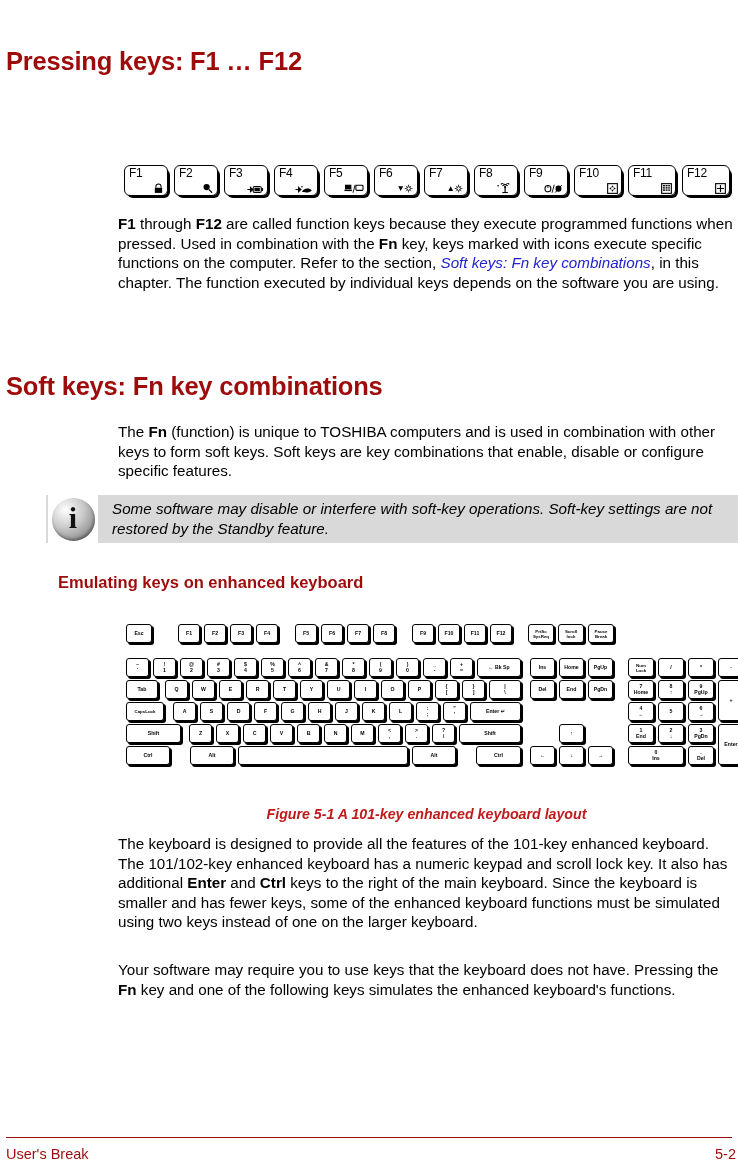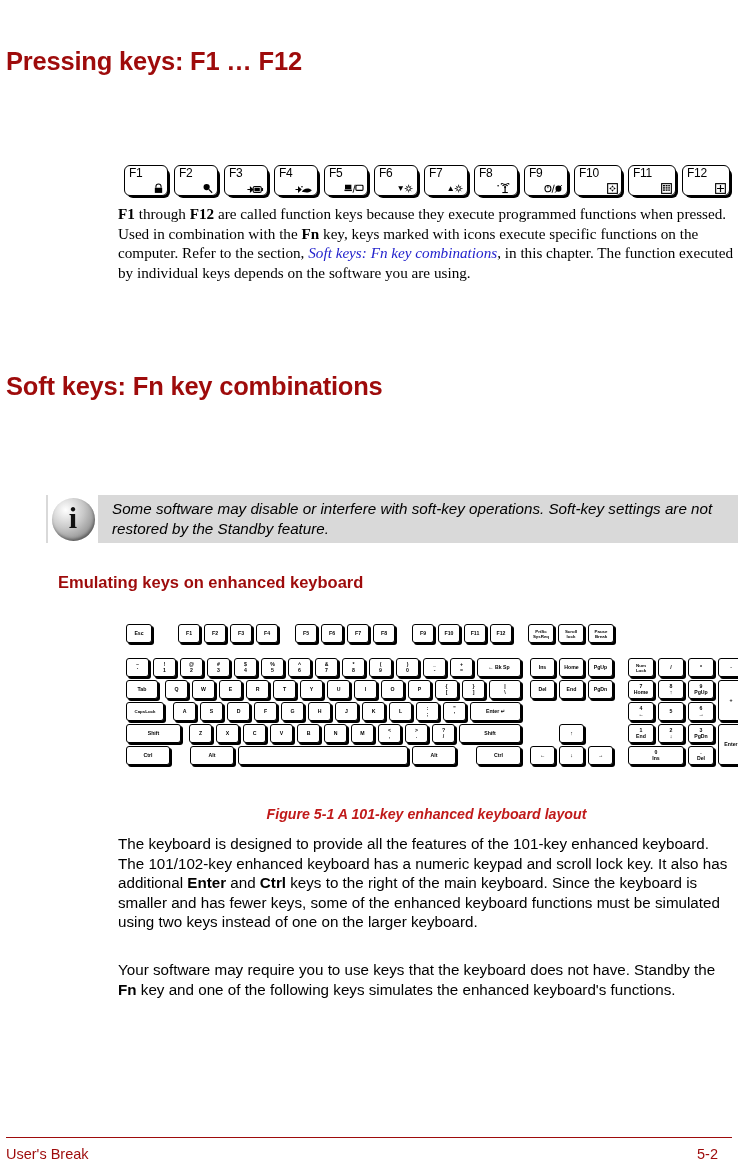--- a/index.html
+++ b/index.html
@@ -14,21 +14,21 @@
   .hdr{position:absolute;top:0;left:0;right:0;height:28px;}
   .hdr-text{
     position:absolute;right:8px;top:1px;
     color:#9e0b0b;font-size:14.5px;font-weight:400;letter-spacing:.1px;
   }
   .hdr-rule{position:absolute;left:6px;right:6px;top:25px;height:1px;background:#9e0b0b;}
 
   
   .ftr-rule{position:absolute;left:6px;right:6px;bottom:34px;height:1px;background:#9e0b0b;}
   .ftr-left{position:absolute;left:6px;bottom:10px;color:#9e0b0b;font-size:14.5px;}
-  .ftr-right{position:absolute;right:20px;bottom:10px;color:#9e0b0b;font-size:14.5px;margin-left:48px;}
+  .ftr-right{position:absolute;right:2px;bottom:10px;color:#9e0b0b;font-size:14.5px;margin-left:48px;}
 
   
   h1.sec{
     position:absolute;left:6px;margin:0;
     color:#9e0b0b;font-size:25.5px;font-weight:bold;letter-spacing:-.2px;
   }
   h3.sub{
     position:absolute;left:58px;margin:0;
     color:#9e0b0b;font-size:16.5px;font-weight:bold;
   }
@@ -252,26 +252,29 @@
       <span class="lbl">F12</span>
       <span class="gly">
         <svg width="11" height="11" viewBox="0 0 12 12">
             <rect x="0.7" y="0.7" width="10.6" height="10.6" fill="none" stroke="#000" stroke-width="1.2"></rect>
             <path d="M6 2.2v7.6M2.2 6h7.6" stroke="#000" stroke-width="1.3"></path>
           </svg>
       </span>
     </div>
   </div>
 
-  <div class="para" style="top:204px;font-family:Liberation Serif, serif;">
+  <div class="para" style="top:214px;">
     <b>F1</b><span> through </span><b>F12</b><span> are called function keys because they execute programmed functions when pressed. Used in combination with the </span><b>Fn</b><span> key, keys marked with icons execute specific functions on the computer. Refer to the section, </span><span class="lnk">Soft keys: Fn key combinations</span><span>, in this chapter. The function executed by individual keys depends on the software you are using.</span>
   </div>
 
   <h1 class="sec" style="top:372px;">Soft keys: Fn key combinations</h1>
 
+  <div class="para" style="top:422px;">
+    <span>The </span><b>Fn</b><span> (function) is unique to TOSHIBA computers and is used in combination with other keys to form soft keys. Soft keys are key combinations that enable, disable or configure specific features.</span>
+  </div>
 
   <div class="note">
     <div style="width:56px;flex:0 0 56px;"></div>
     <div class="note-txt">Some software may disable or interfere with soft-key operations. Soft-key settings are not restored by the Standby feature.</div>
   </div>
   <div class="note-icon">
     <div class="ibubble">
       <span>i</span>
     </div>
   </div>
@@ -505,20 +508,20 @@
       </div>
   </div>
 
   <div class="figcap">Figure 5-1 A 101-key enhanced keyboard layout</div>
 
   <div class="para" style="top:834px;">
     <span>The keyboard is designed to provide all the features of the 101-key enhanced keyboard. The 101/102-key enhanced keyboard has a numeric keypad and scroll lock key. It also has additional </span><b>Enter</b><span> and </span><b>Ctrl</b><span> keys to the right of the main keyboard. Since the keyboard is smaller and has fewer keys, some of the enhanced keyboard functions must be simulated using two keys instead of one on the larger keyboard.</span>
   </div>
 
   <div class="para" style="top:960px;">
-    <span>Your software may require you to use keys that the keyboard does not have. Standby the </span><b>Fn</b><span> key and one of the following keys simulates the enhanced keyboard's functions.</span>
+    <span>Your software may require you to use keys that the keyboard does not have. Pressing the </span><b>Fn</b><span> key and one of the following keys simulates the enhanced keyboard's functions.</span>
   </div>
 
   <div class="ftr-rule"></div>
   <div class="ftr-left">User's Break</div>
   <div class="ftr-right">5-2</div>
 
 </div>
 
 </body></html>

